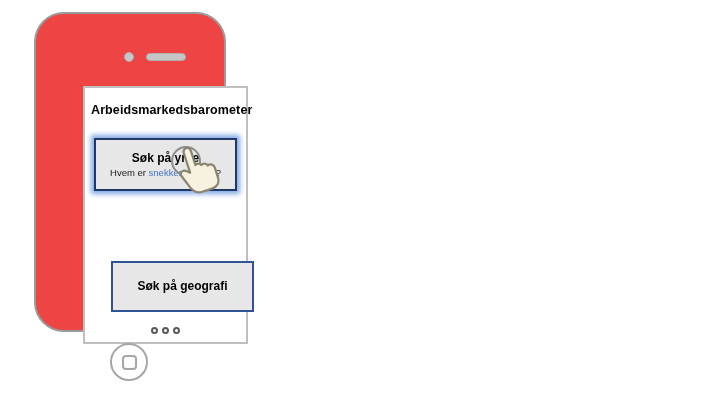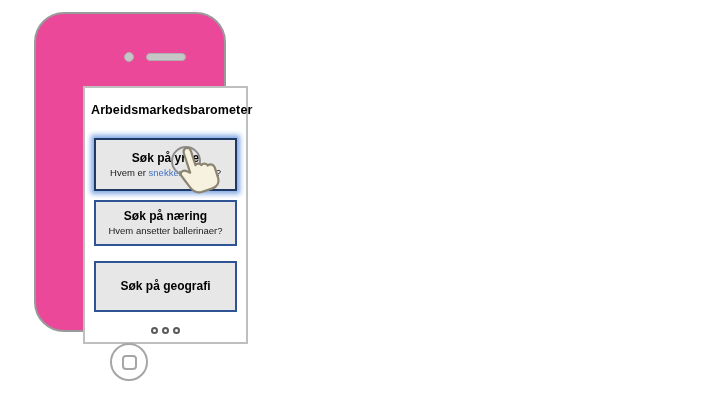--- a/index.html
+++ b/index.html
@@ -2,41 +2,41 @@
 <html><head>
 <meta charset="utf-8">
 <style>
   * { margin: 0; padding: 0; box-sizing: border-box; }
   html, body { width: 720px; height: 405px; background: #ffffff; overflow: hidden;
     font-family: "Liberation Sans", sans-serif; }
   .stage { position: relative; width: 720px; height: 405px; background: #ffffff; }
 
   
   .phone { position: absolute; left: 34px; top: 12px; width: 192px; height: 320px;
-    background: #ec4899; border: 2px solid #9a9a9a; border-radius: 30px; }
+    background: #ef4444; border: 2px solid #9a9a9a; border-radius: 30px; }
 
   .camera { position: absolute; left: 88px; top: 38px; width: 10px; height: 10px;
     border-radius: 50%; background: #c6c6c6; border: 1px solid #aeaeae; }
   .speaker { position: absolute; left: 110px; top: 39px; width: 40px; height: 8px;
     border-radius: 4px; background: #c6c6c6; border: 1px solid #aeaeae; }
 
   
   .screen { position: absolute; left: 47px; top: 72px; width: 165px; height: 258px;
     background: #ffffff; border: 2px solid #bfbfbf; }
 
   .screen-title { position: absolute; left: 6px; top: 15px; width: 155px;
     font-size: 12.5px; font-weight: bold; color: #000; letter-spacing: 0.1px; }
 
   .btn { position: absolute; left: 9px; width: 143px; background: #e7e7e7;
     border: 2px solid #2f5496; text-align: center; cursor: pointer;
     display: flex; flex-direction: column; justify-content: center; }
   .btn-yrke { top: 50px; height: 53px; border-color: #1f3864;
     box-shadow: 0 0 5px 3px rgba(122,163,227,0.95); }
   .btn-naering { top: 112px; height: 46px; }
-  .btn-geografi { top: 173px; height: 51px; }
+  .btn-geografi { top: 173px; height: 51px; margin-left: 17px; }
 
   .btn-title { font-size: 12px; font-weight: bold; color: #000; line-height: 15px; }
   .btn-sub { font-size: 9.5px; color: #1a1a1a; line-height: 13px; padding: 0 12px; }
   .link { color: #4472c4; cursor: pointer; }
 
   
   .dots { position: absolute; left: 0; top: 239px; width: 100%; height: 10px;
     display: flex; justify-content: center; gap: 4px; }
   .dot { width: 7px; height: 7px; border-radius: 50%; background: #ffffff;
     border: 2px solid #5a5a5a; }
@@ -63,24 +63,20 @@
 
     <div class="screen">
 
       <div class="screen-title">Arbeidsmarkedsbarometer</div>
 
       <div class="btn btn-yrke">
         <div class="btn-title">Søk på yrke</div>
         <div class="btn-sub"><span>Hvem er </span><span class="link">snekkere</span><span> ansatt?</span></div>
       </div>
 
-      <div class="btn btn-naering">
-        <div class="btn-title">Søk på næring</div>
-        <div class="btn-sub">Hvem ansetter ballerinaer?</div>
-      </div>
 
       <div class="btn btn-geografi">
         <div class="btn-title">Søk på geografi</div>
       </div>
 
       <div class="dots">
         <span class="dot"></span>
         <span class="dot"></span>
         <span class="dot"></span>
       </div>

